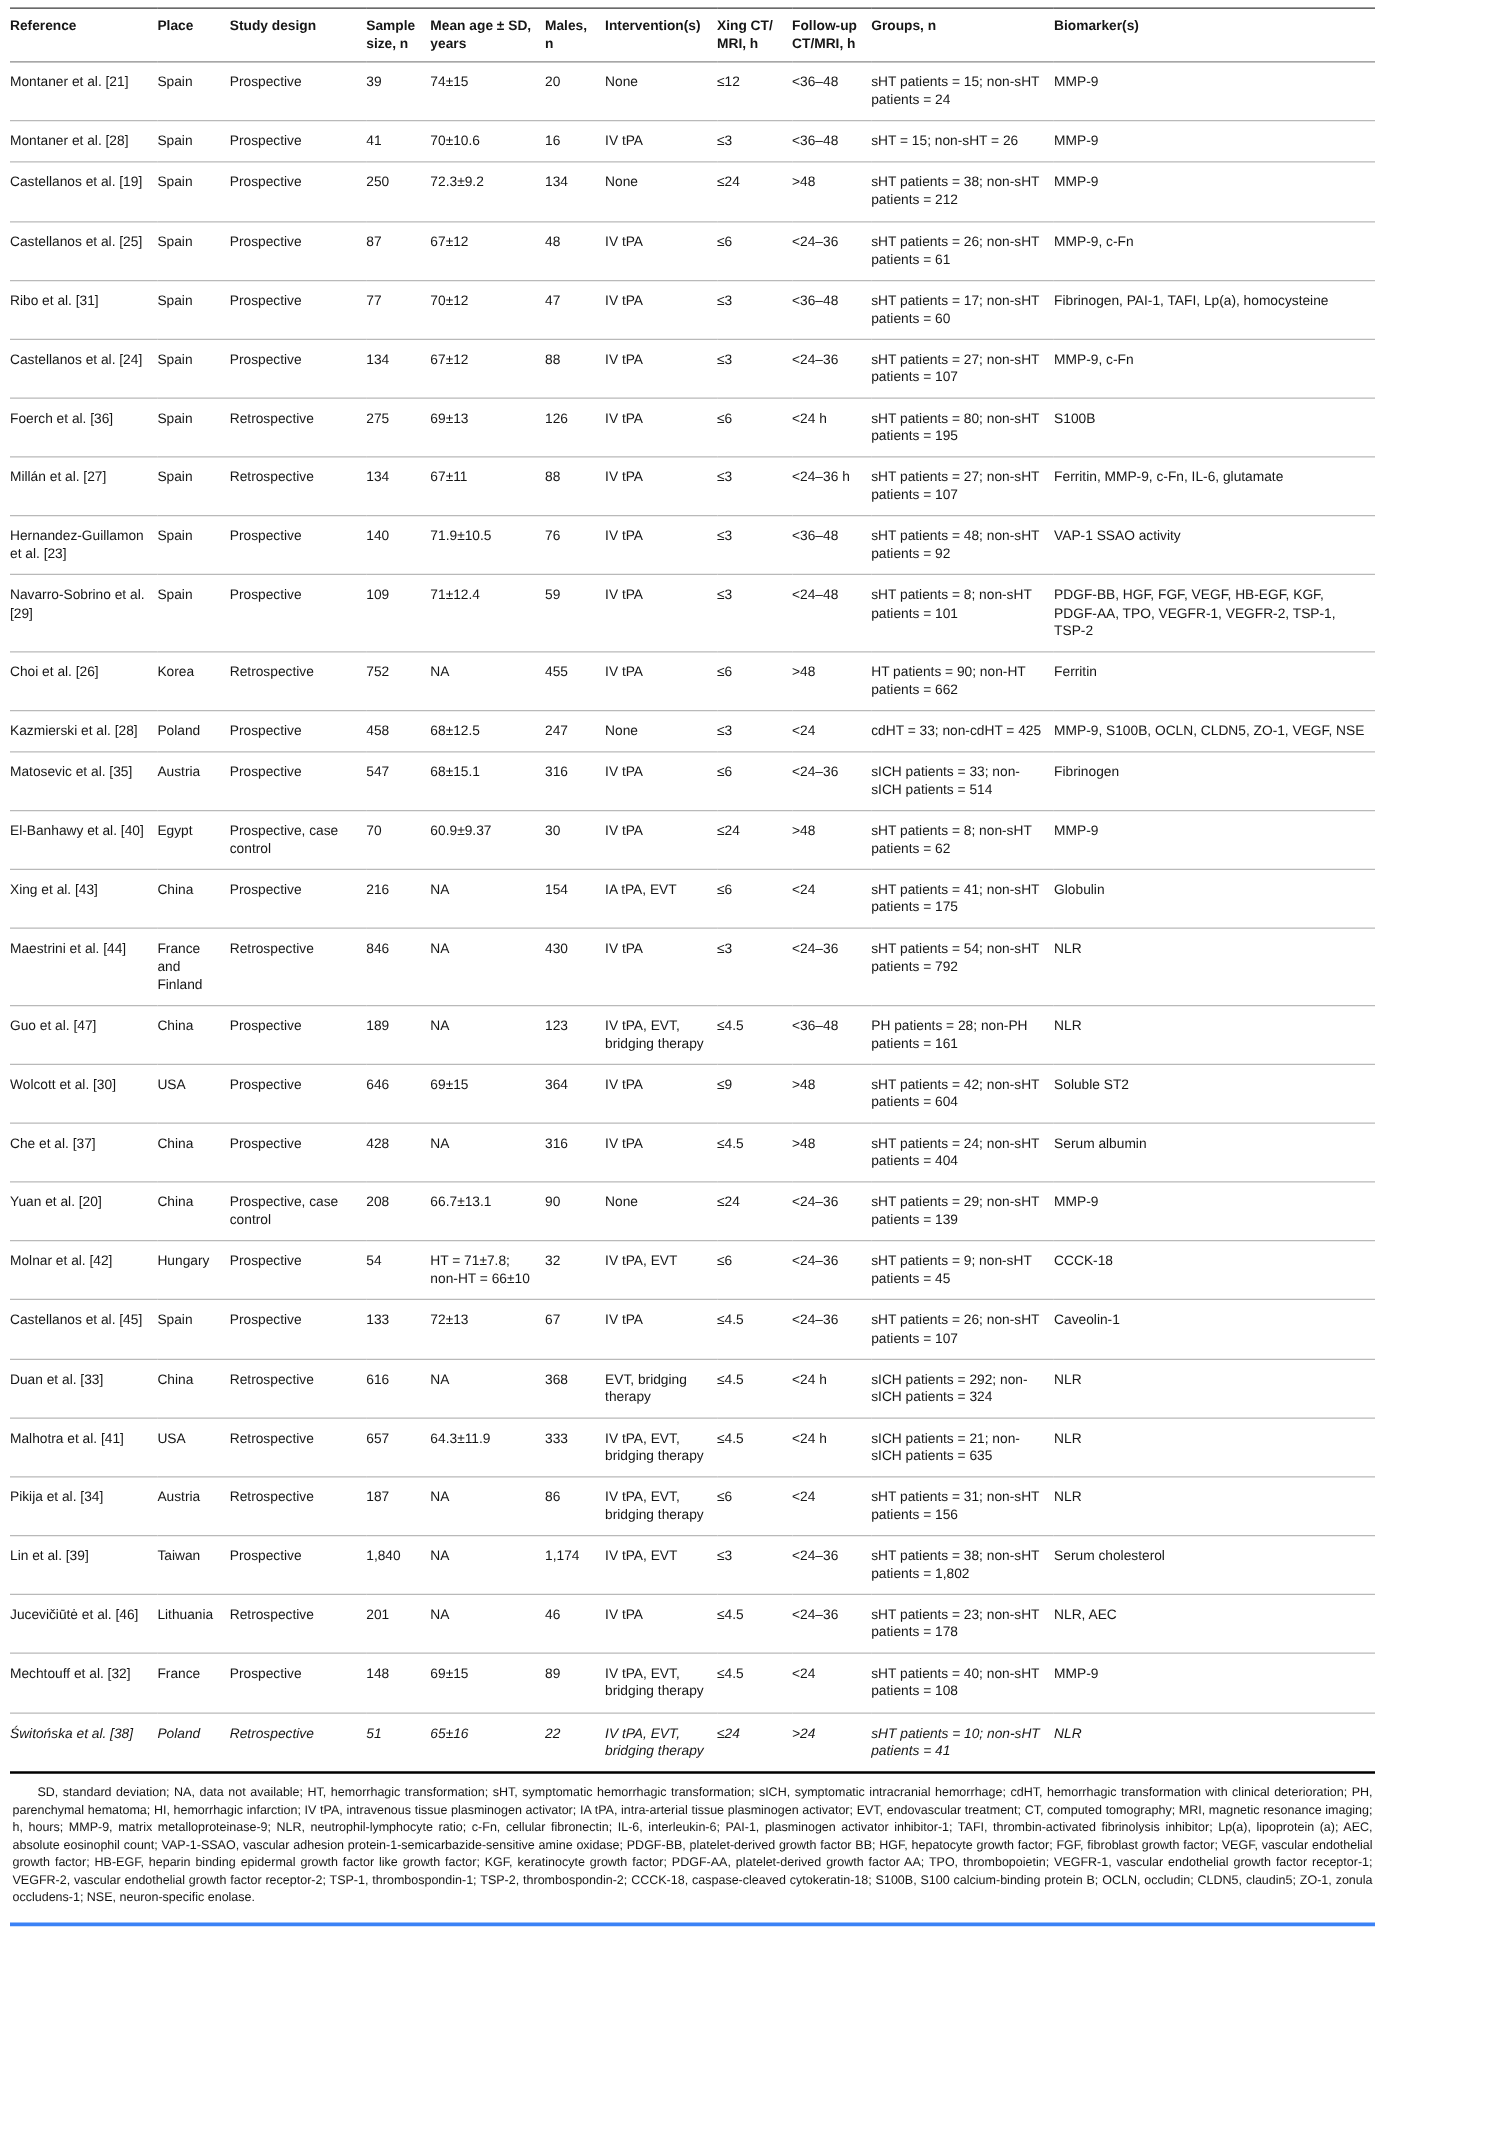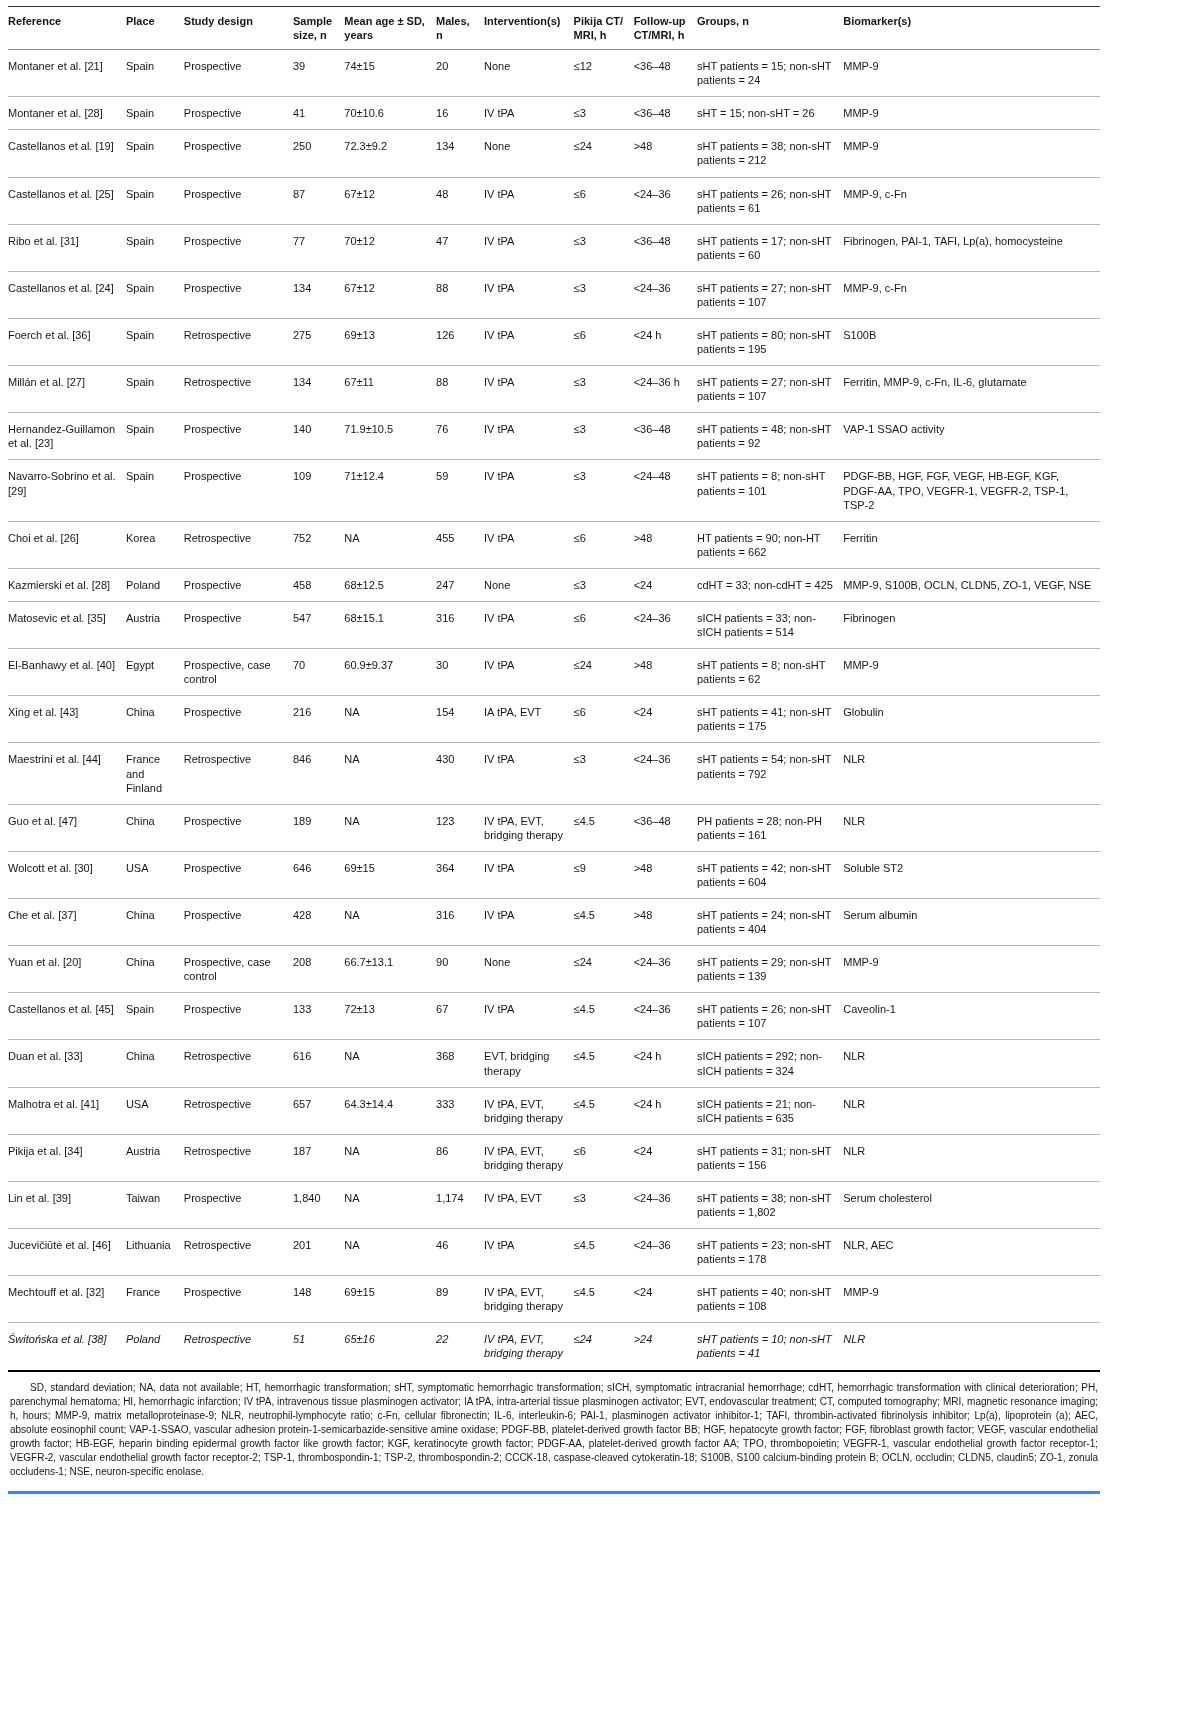--- a/index.html
+++ b/index.html
@@ -66,21 +66,21 @@
     </colgroup>
     <thead>
       <tr>
           <th>Reference</th>
           <th>Place</th>
           <th>Study design</th>
           <th>Sample size, n</th>
           <th>Mean age ± SD, years</th>
           <th>Males, n</th>
           <th>Intervention(s)</th>
-          <th>Pikija CT/ MRI, h</th>
+          <th>Xing CT/ MRI, h</th>
           <th>Follow-up CT/MRI, h</th>
           <th>Groups, n</th>
           <th>Biomarker(s)</th>
         </tr>
     </thead>
     <tbody>
         <tr>
           <td>Montaner et al. [21]</td>
           <td>Spain</td>
           <td>Prospective</td>
@@ -334,20 +334,33 @@
           <td>208</td>
           <td>66.7±13.1</td>
           <td>90</td>
           <td>None</td>
           <td>≤24</td>
           <td>&lt;24–36</td>
           <td>sHT patients = 29; non-sHT patients = 139</td>
           <td>MMP-9</td>
         </tr>
         <tr>
+          <td>Molnar et al. [42]</td>
+          <td>Hungary</td>
+          <td>Prospective</td>
+          <td>54</td>
+          <td>HT = 71±7.8; non-HT = 66±10</td>
+          <td>32</td>
+          <td>IV tPA, EVT</td>
+          <td>≤6</td>
+          <td>&lt;24–36</td>
+          <td>sHT patients = 9; non-sHT patients = 45</td>
+          <td>CCCK-18</td>
+        </tr>
+        <tr>
           <td>Castellanos et al. [45]</td>
           <td>Spain</td>
           <td>Prospective</td>
           <td>133</td>
           <td>72±13</td>
           <td>67</td>
           <td>IV tPA</td>
           <td>≤4.5</td>
           <td>&lt;24–36</td>
           <td>sHT patients = 26; non-sHT patients = 107</td>
@@ -364,21 +377,21 @@
           <td>≤4.5</td>
           <td>&lt;24 h</td>
           <td>sICH patients = 292; non-sICH patients = 324</td>
           <td>NLR</td>
         </tr>
         <tr>
           <td>Malhotra et al. [41]</td>
           <td>USA</td>
           <td>Retrospective</td>
           <td>657</td>
-          <td>64.3±14.4</td>
+          <td>64.3±11.9</td>
           <td>333</td>
           <td>IV tPA, EVT, bridging therapy</td>
           <td>≤4.5</td>
           <td>&lt;24 h</td>
           <td>sICH patients = 21; non-sICH patients = 635</td>
           <td>NLR</td>
         </tr>
         <tr>
           <td>Pikija et al. [34]</td>
           <td>Austria</td>

